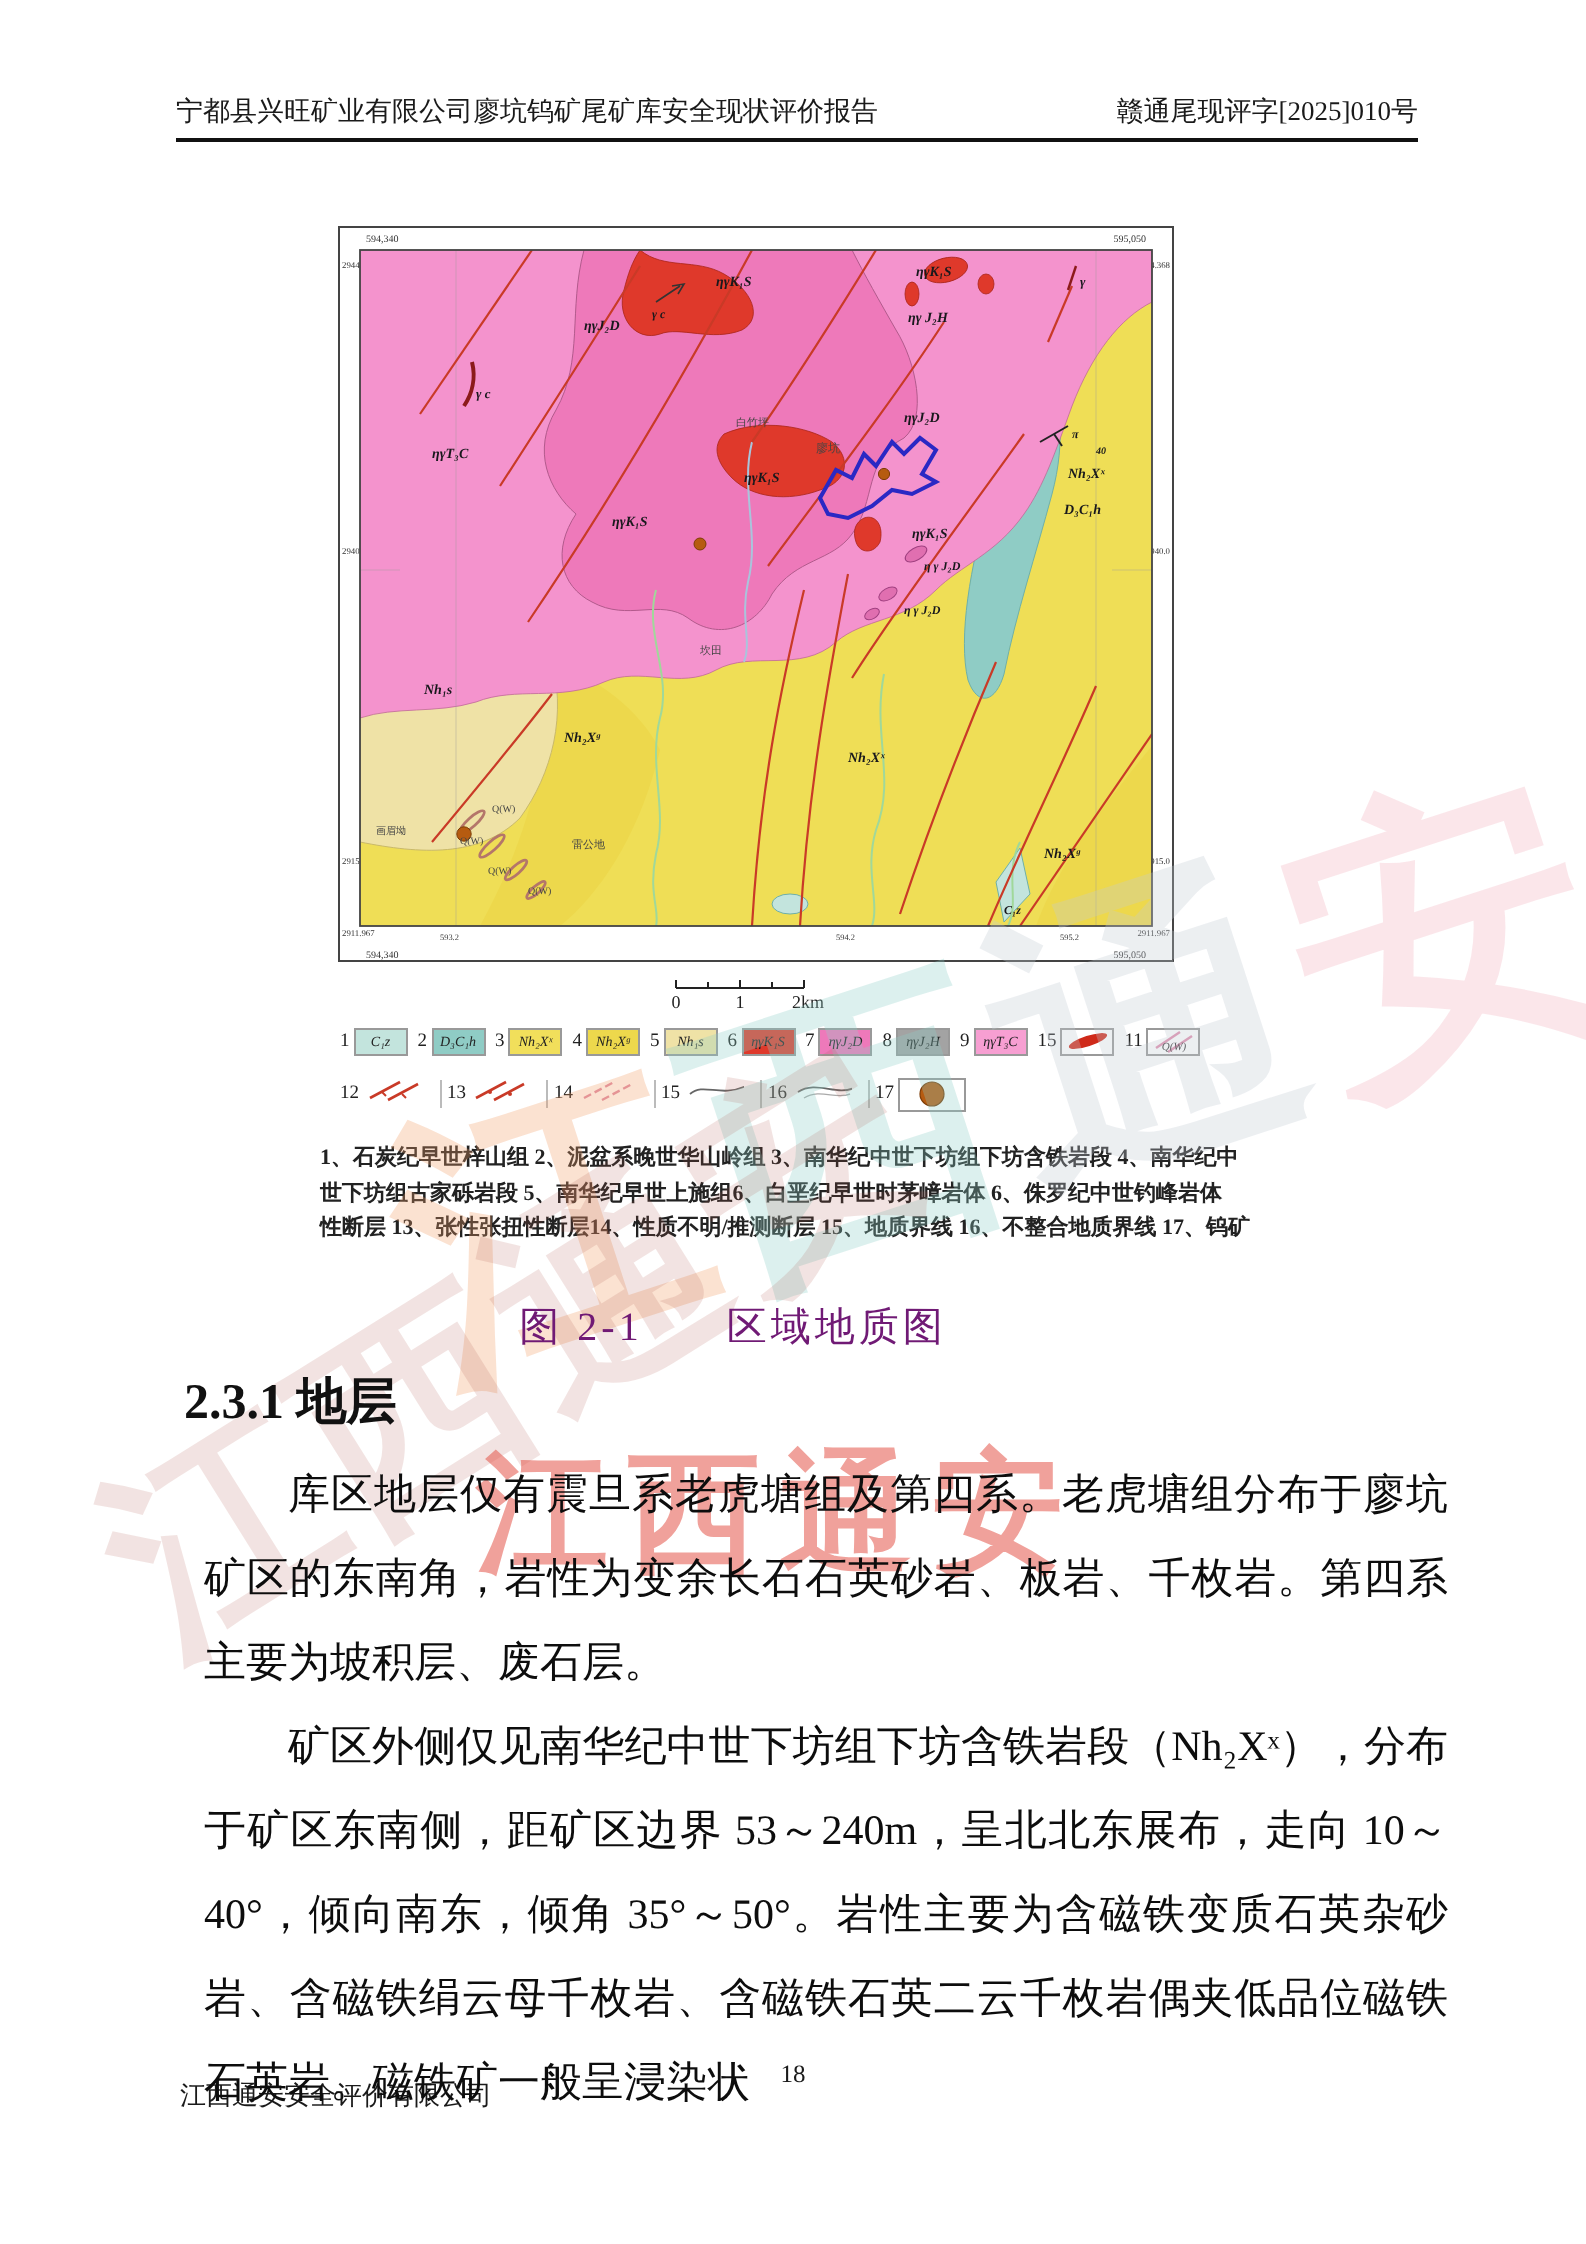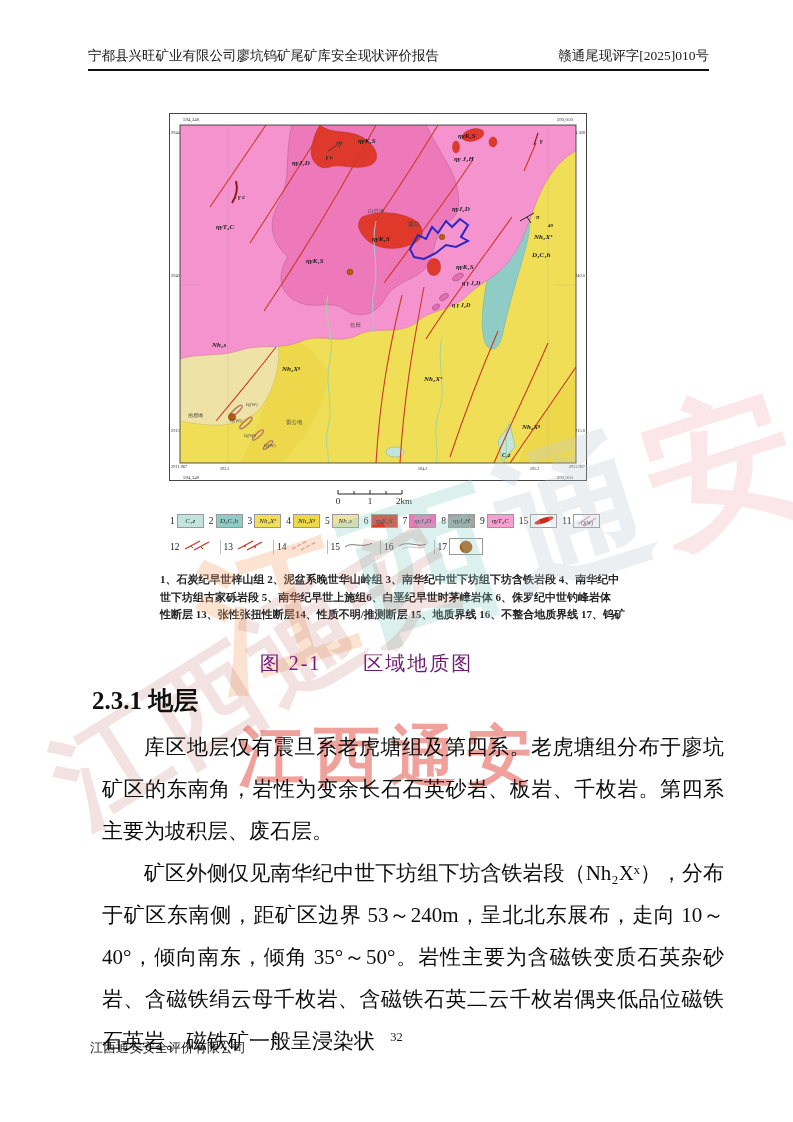--- a/index.html
+++ b/index.html
@@ -354,14 +354,14 @@
     <span>图 2-1</span><span class="gap"></span><span>区域地质图</span>
   </div>
 
   <div class="sec-head">2.3.1 地层</div>
   <div class="bodytext">
     <p>库区地层仅有震旦系老虎塘组及第四系。老虎塘组分布于廖坑矿区的东南角，岩性为变余长石石英砂岩、板岩、千枚岩。第四系主要为坡积层、废石层。</p>
     <p>矿区外侧仅见南华纪中世下坊组下坊含铁岩段（Nh₂Xˣ），分布于矿区东南侧，距矿区边界 53～240m，呈北北东展布，走向 10～40°，倾向南东，倾角 35°～50°。岩性主要为含磁铁变质石英杂砂岩、含磁铁绢云母千枚岩、含磁铁石英二云千枚岩偶夹低品位磁铁石英岩。磁铁矿一般呈浸染状</p>
   </div>
 
   <div class="ftr-company">江西通安安全评价有限公司</div>
-  <div class="page-num">32</div>
+  <div class="page-num">18</div>
 </div>
 
 </body></html>

